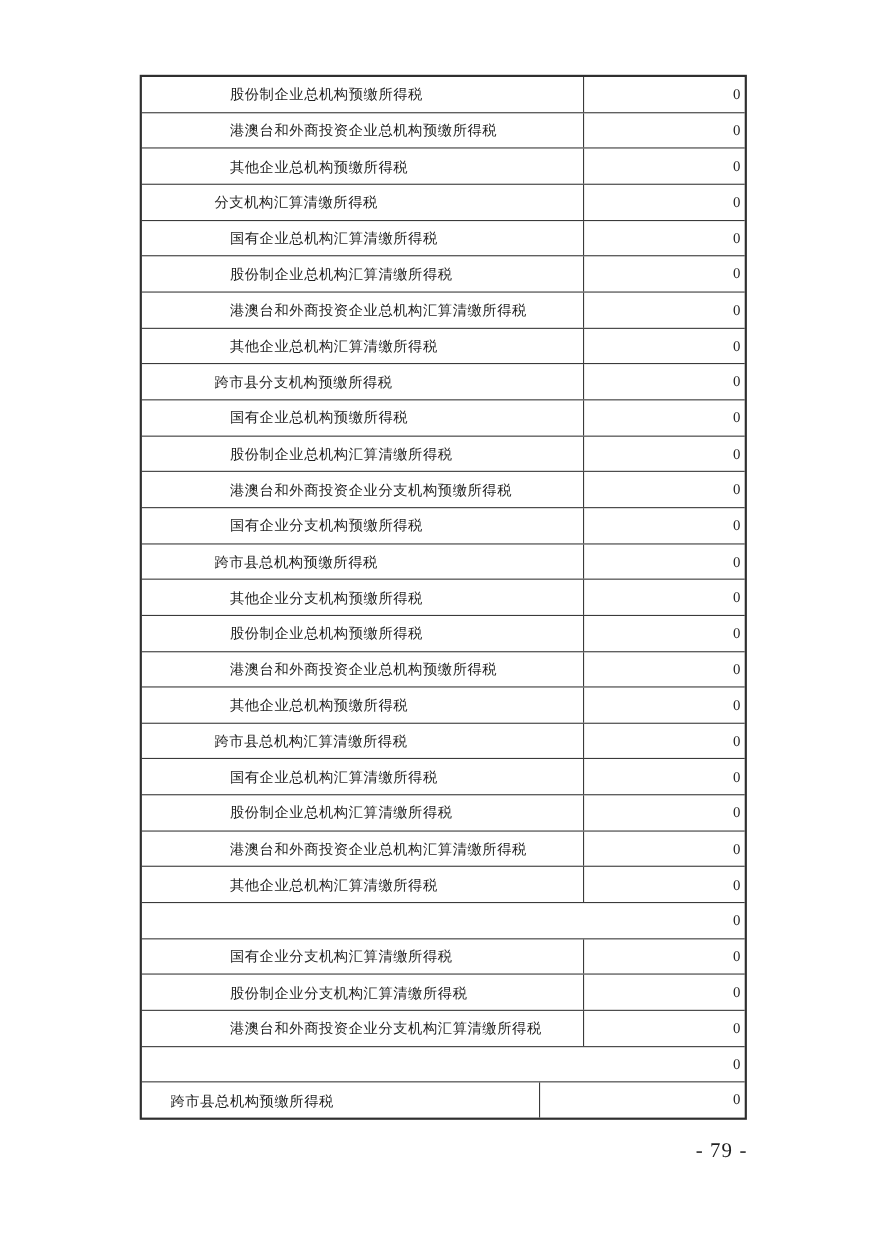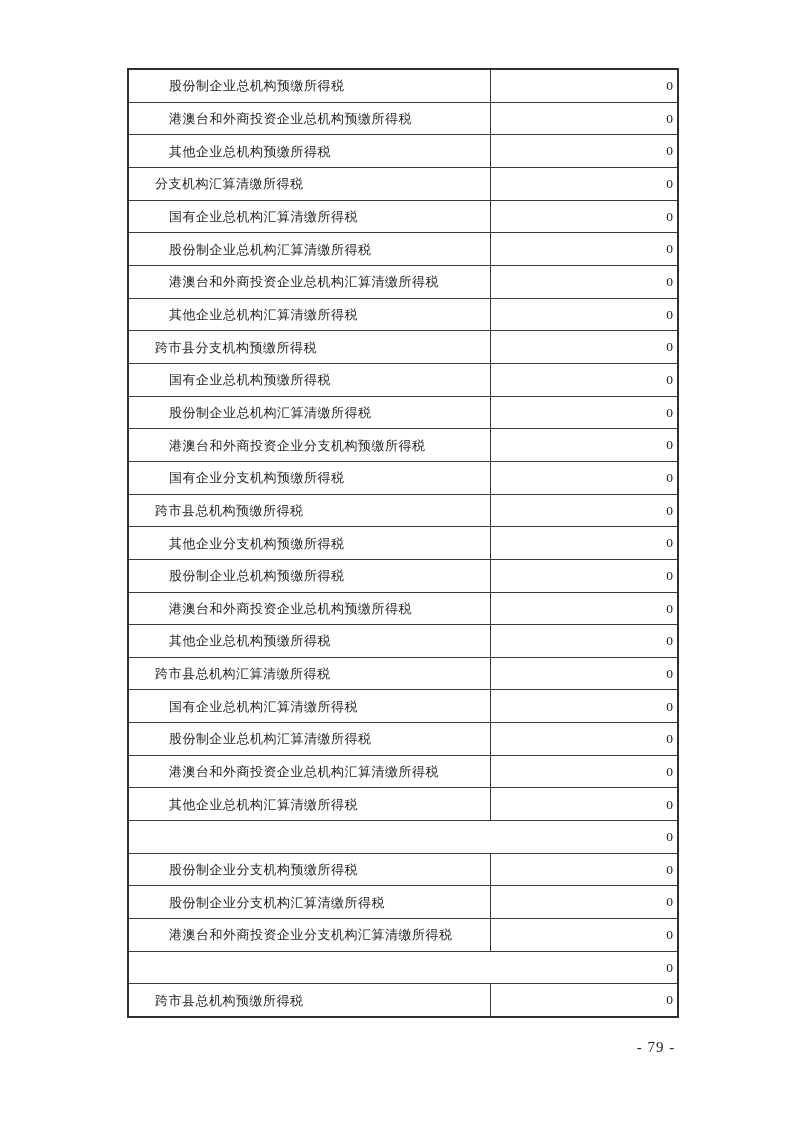--- a/index.html
+++ b/index.html
@@ -28,20 +28,21 @@
     flex-direction: column;
   }
   .row {
     display: flex;
     flex: 1 1 0;
     min-height: 0;
     box-sizing: border-box;
   }
   .row:not(:last-child) {
     border-bottom: 1px solid #3a3a3a;
+    padding-left: 40px;
   }
   .cell {
     display: flex;
     align-items: center;
     box-sizing: border-box;
     font-size: 13px;
     line-height: 1;
     white-space: nowrap;
     overflow: hidden;
   }
@@ -57,21 +58,21 @@
     justify-content: flex-end;
     padding-right: 4px;
     font-size: 13.5px;
   }
   .page-number {
     position: absolute;
     top: 1039px;
     left: 606px;
     width: 100px;
     text-align: center;
-    font-size: 15px;
+    font-size: 19px;
     line-height: 16px;
     letter-spacing: 1px;
     color: #1f1f1f;
   }
 </style>
 </head>
 <body>
 
 <div class="page">
 
@@ -190,21 +191,21 @@
     <div class="row">
       <div class="cell label indent-2">其他企业总机构汇算清缴所得税</div>
       <div class="cell value">0</div>
     </div>
 
     <div class="row">
       <div class="cell value">0</div>
     </div>
 
     <div class="row">
-      <div class="cell label indent-2">股份制企业分支机构预缴所得税</div>
+      <div class="cell label indent-2">国有企业分支机构汇算清缴所得税</div>
       <div class="cell value">0</div>
     </div>
 
     <div class="row">
       <div class="cell label indent-2">股份制企业分支机构汇算清缴所得税</div>
       <div class="cell value">0</div>
     </div>
 
     <div class="row">
       <div class="cell label indent-2">港澳台和外商投资企业分支机构汇算清缴所得税</div>

